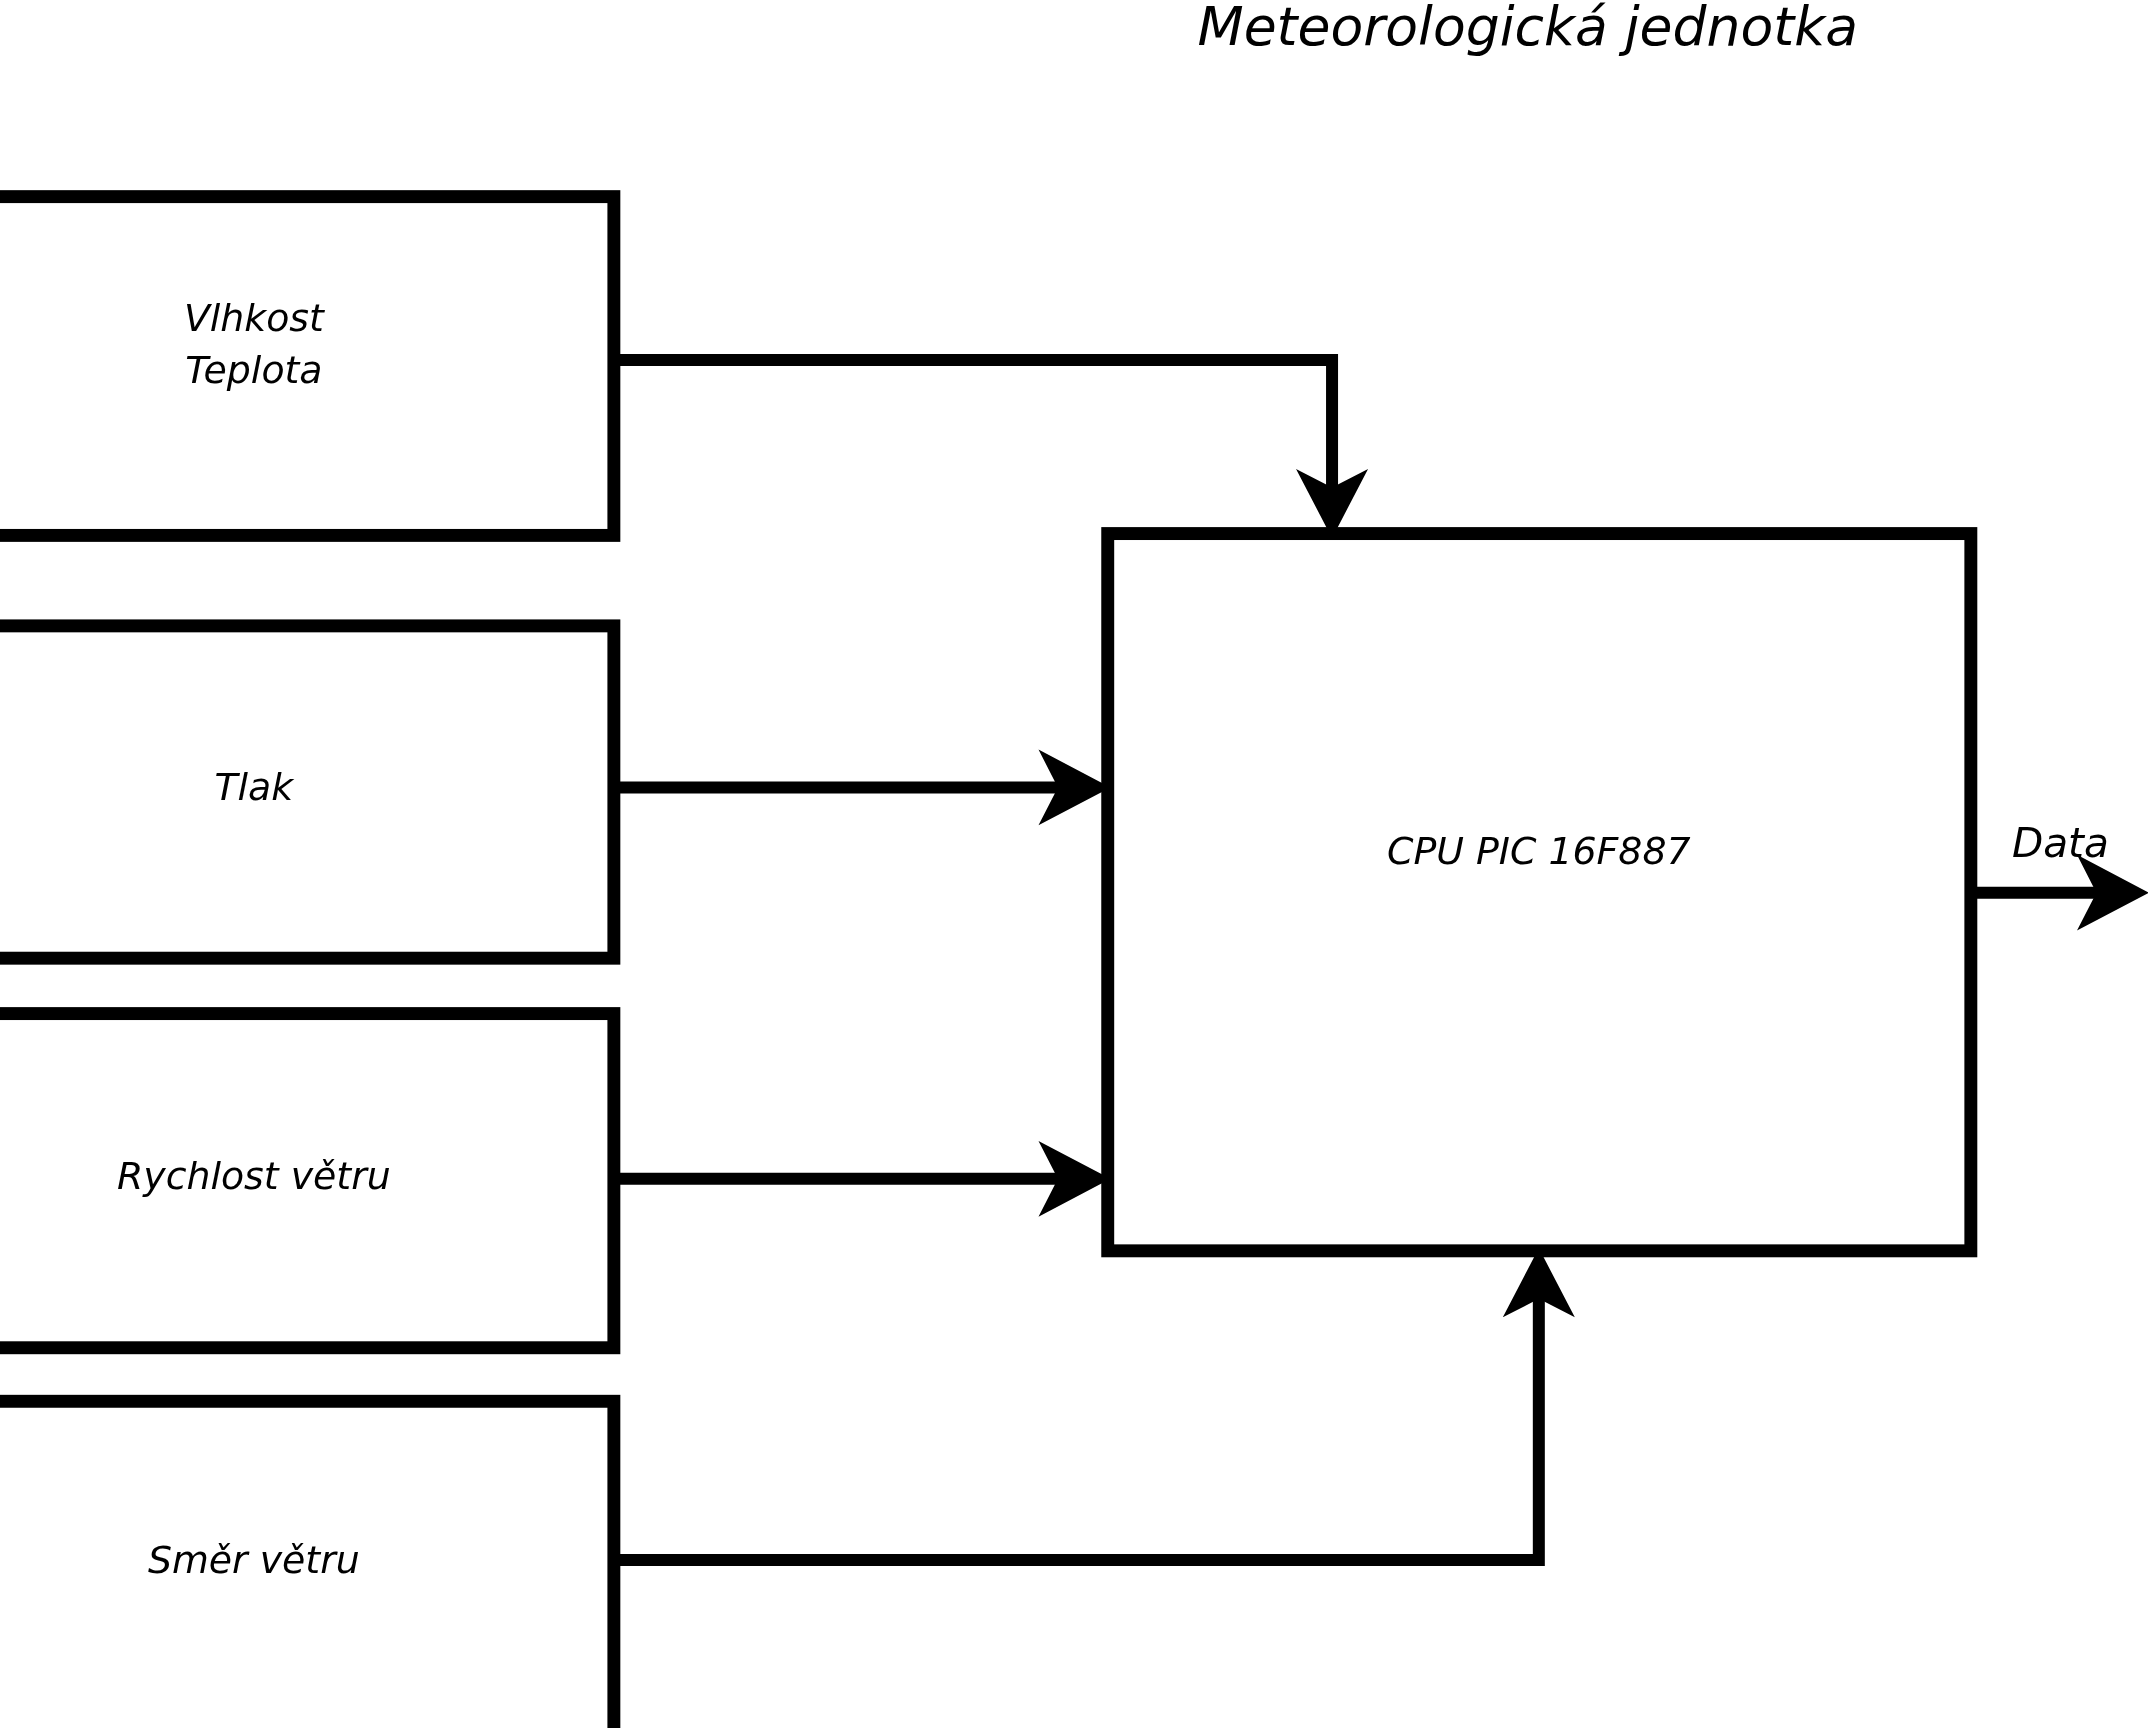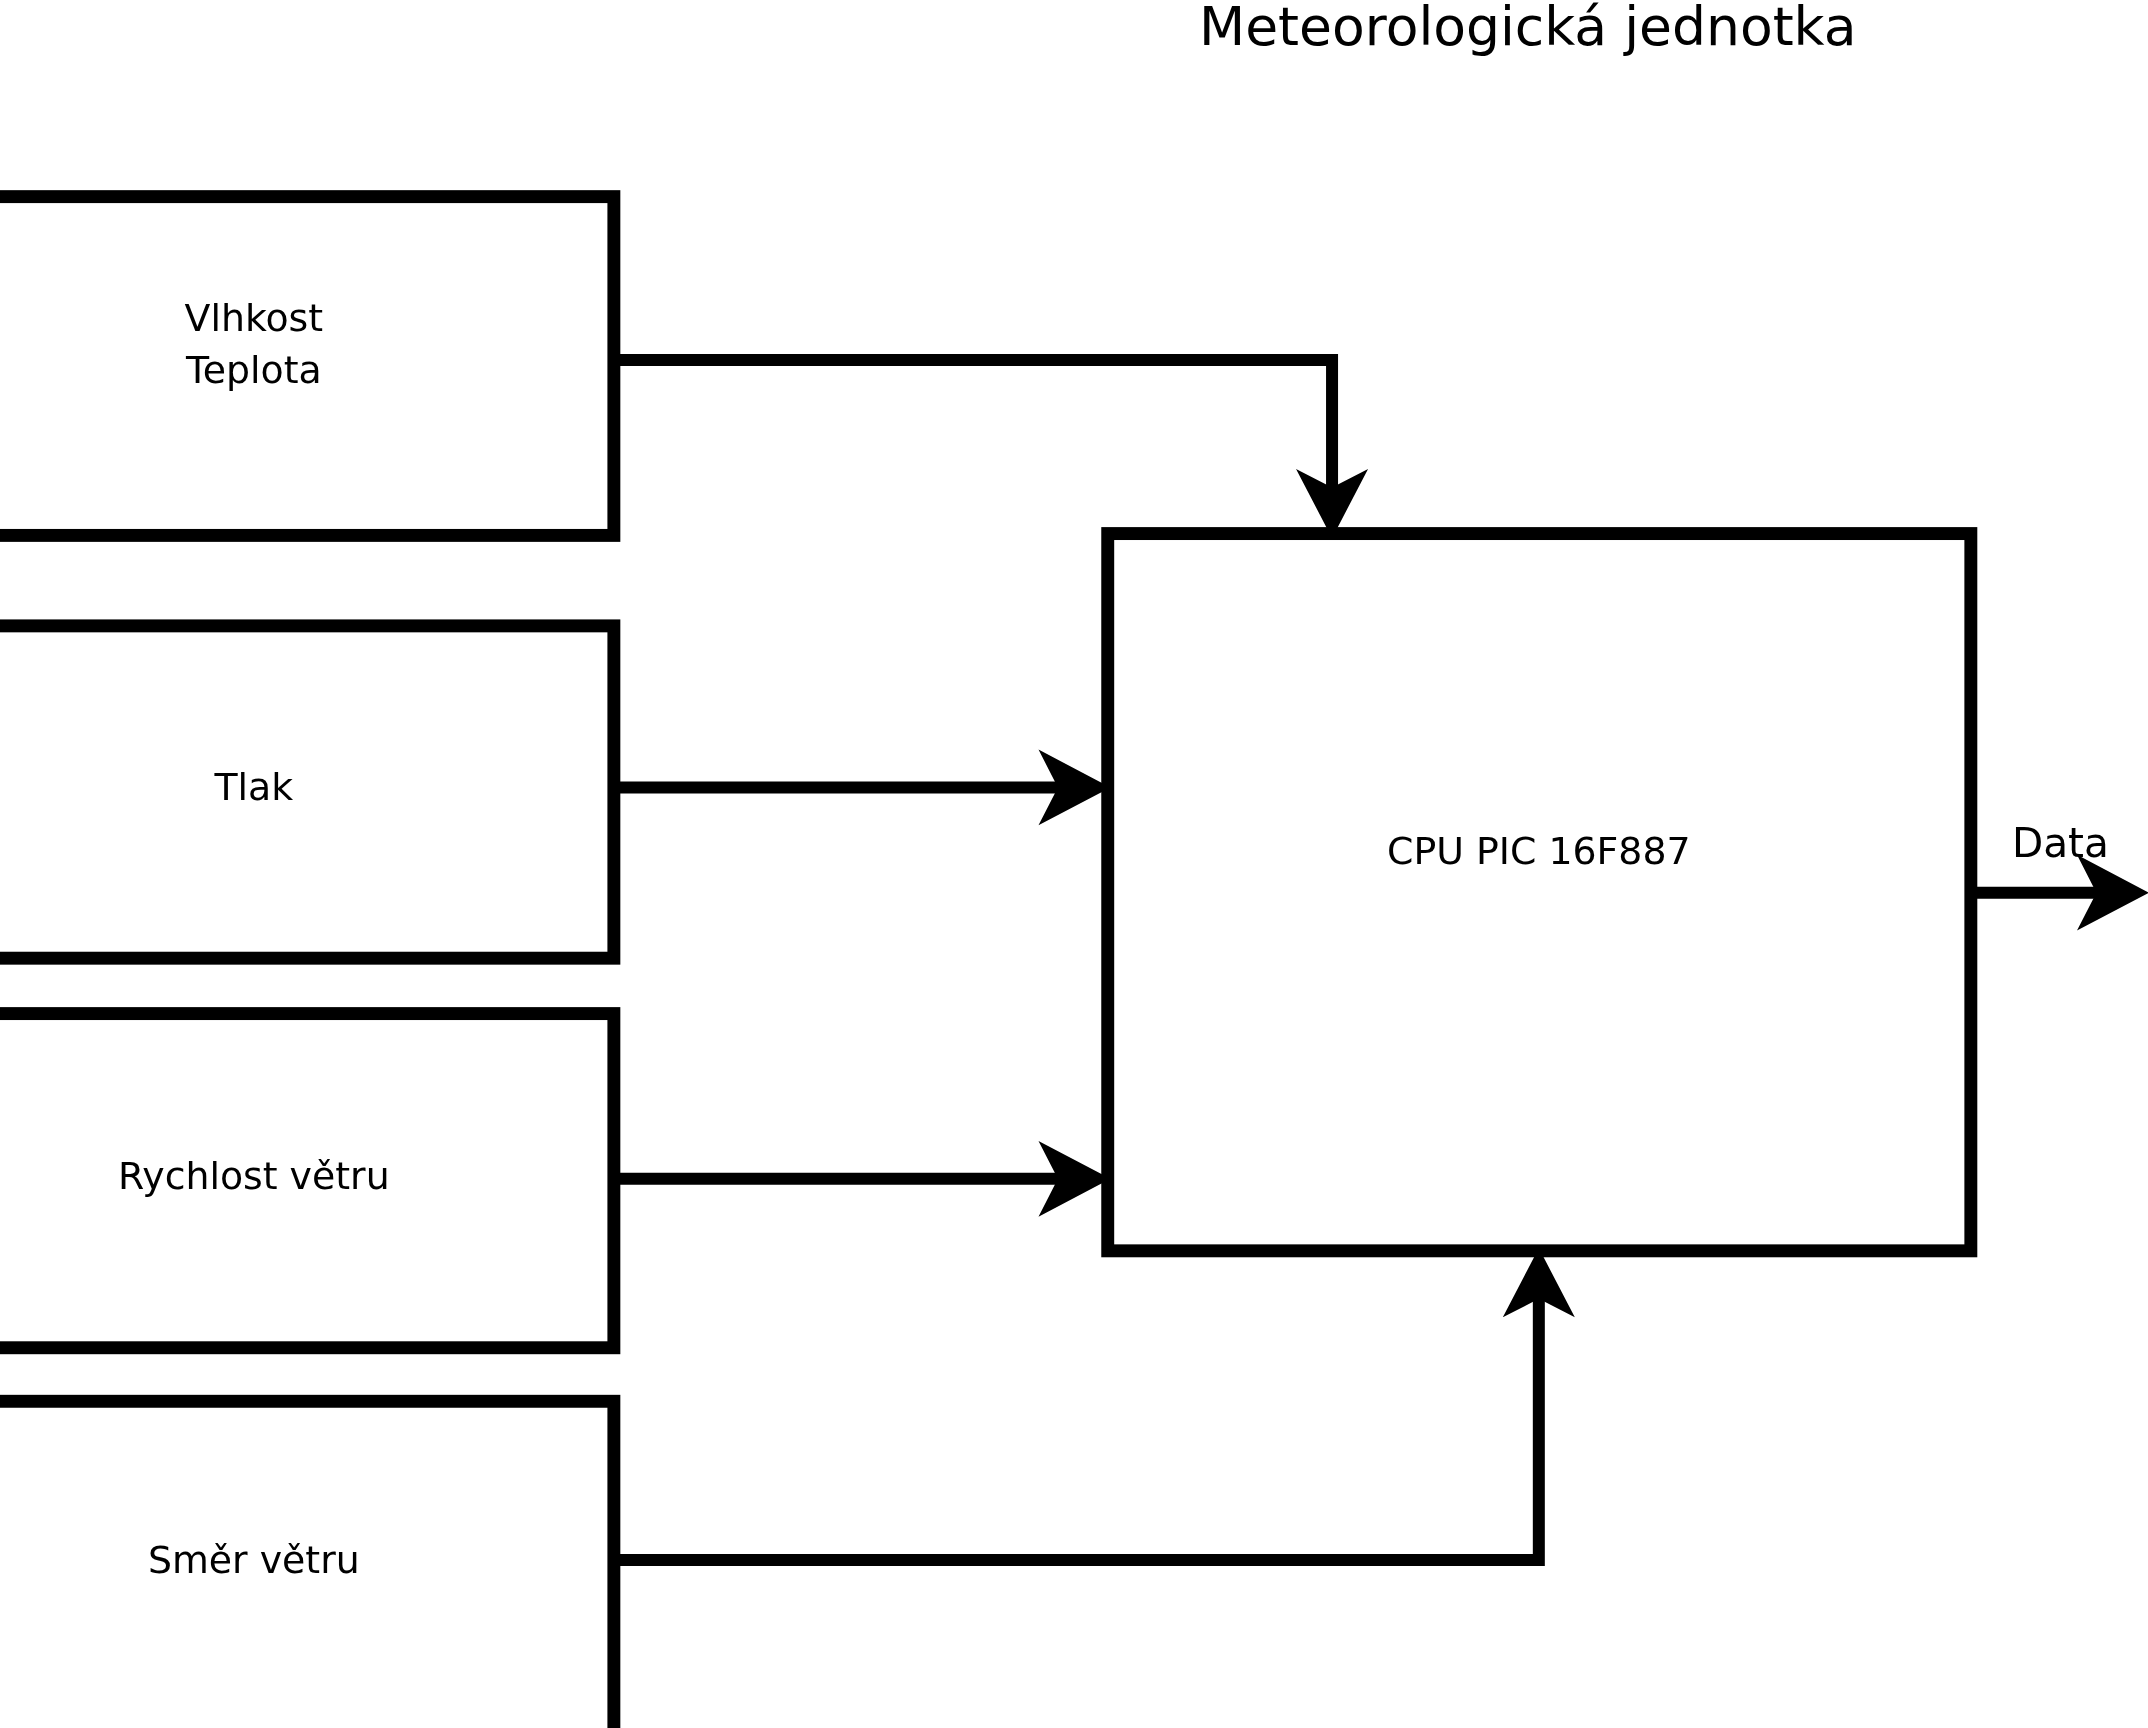--- a/index.html
+++ b/index.html
@@ -9,20 +9,21 @@
   }
   body {
     font-family: "DejaVu Sans", sans-serif;
   }
   #canvas {
     position: relative;
     width: 2149px;
     height: 1729px;
     background: #ffffff;
     overflow: hidden;
+    font-style: italic;
   }
   #diagram-svg {
     position: absolute;
     left: 0;
     top: 0;
     width: 2149px;
     height: 1729px;
   }
   .box-label {
     font-family: "DejaVu Sans", sans-serif;

